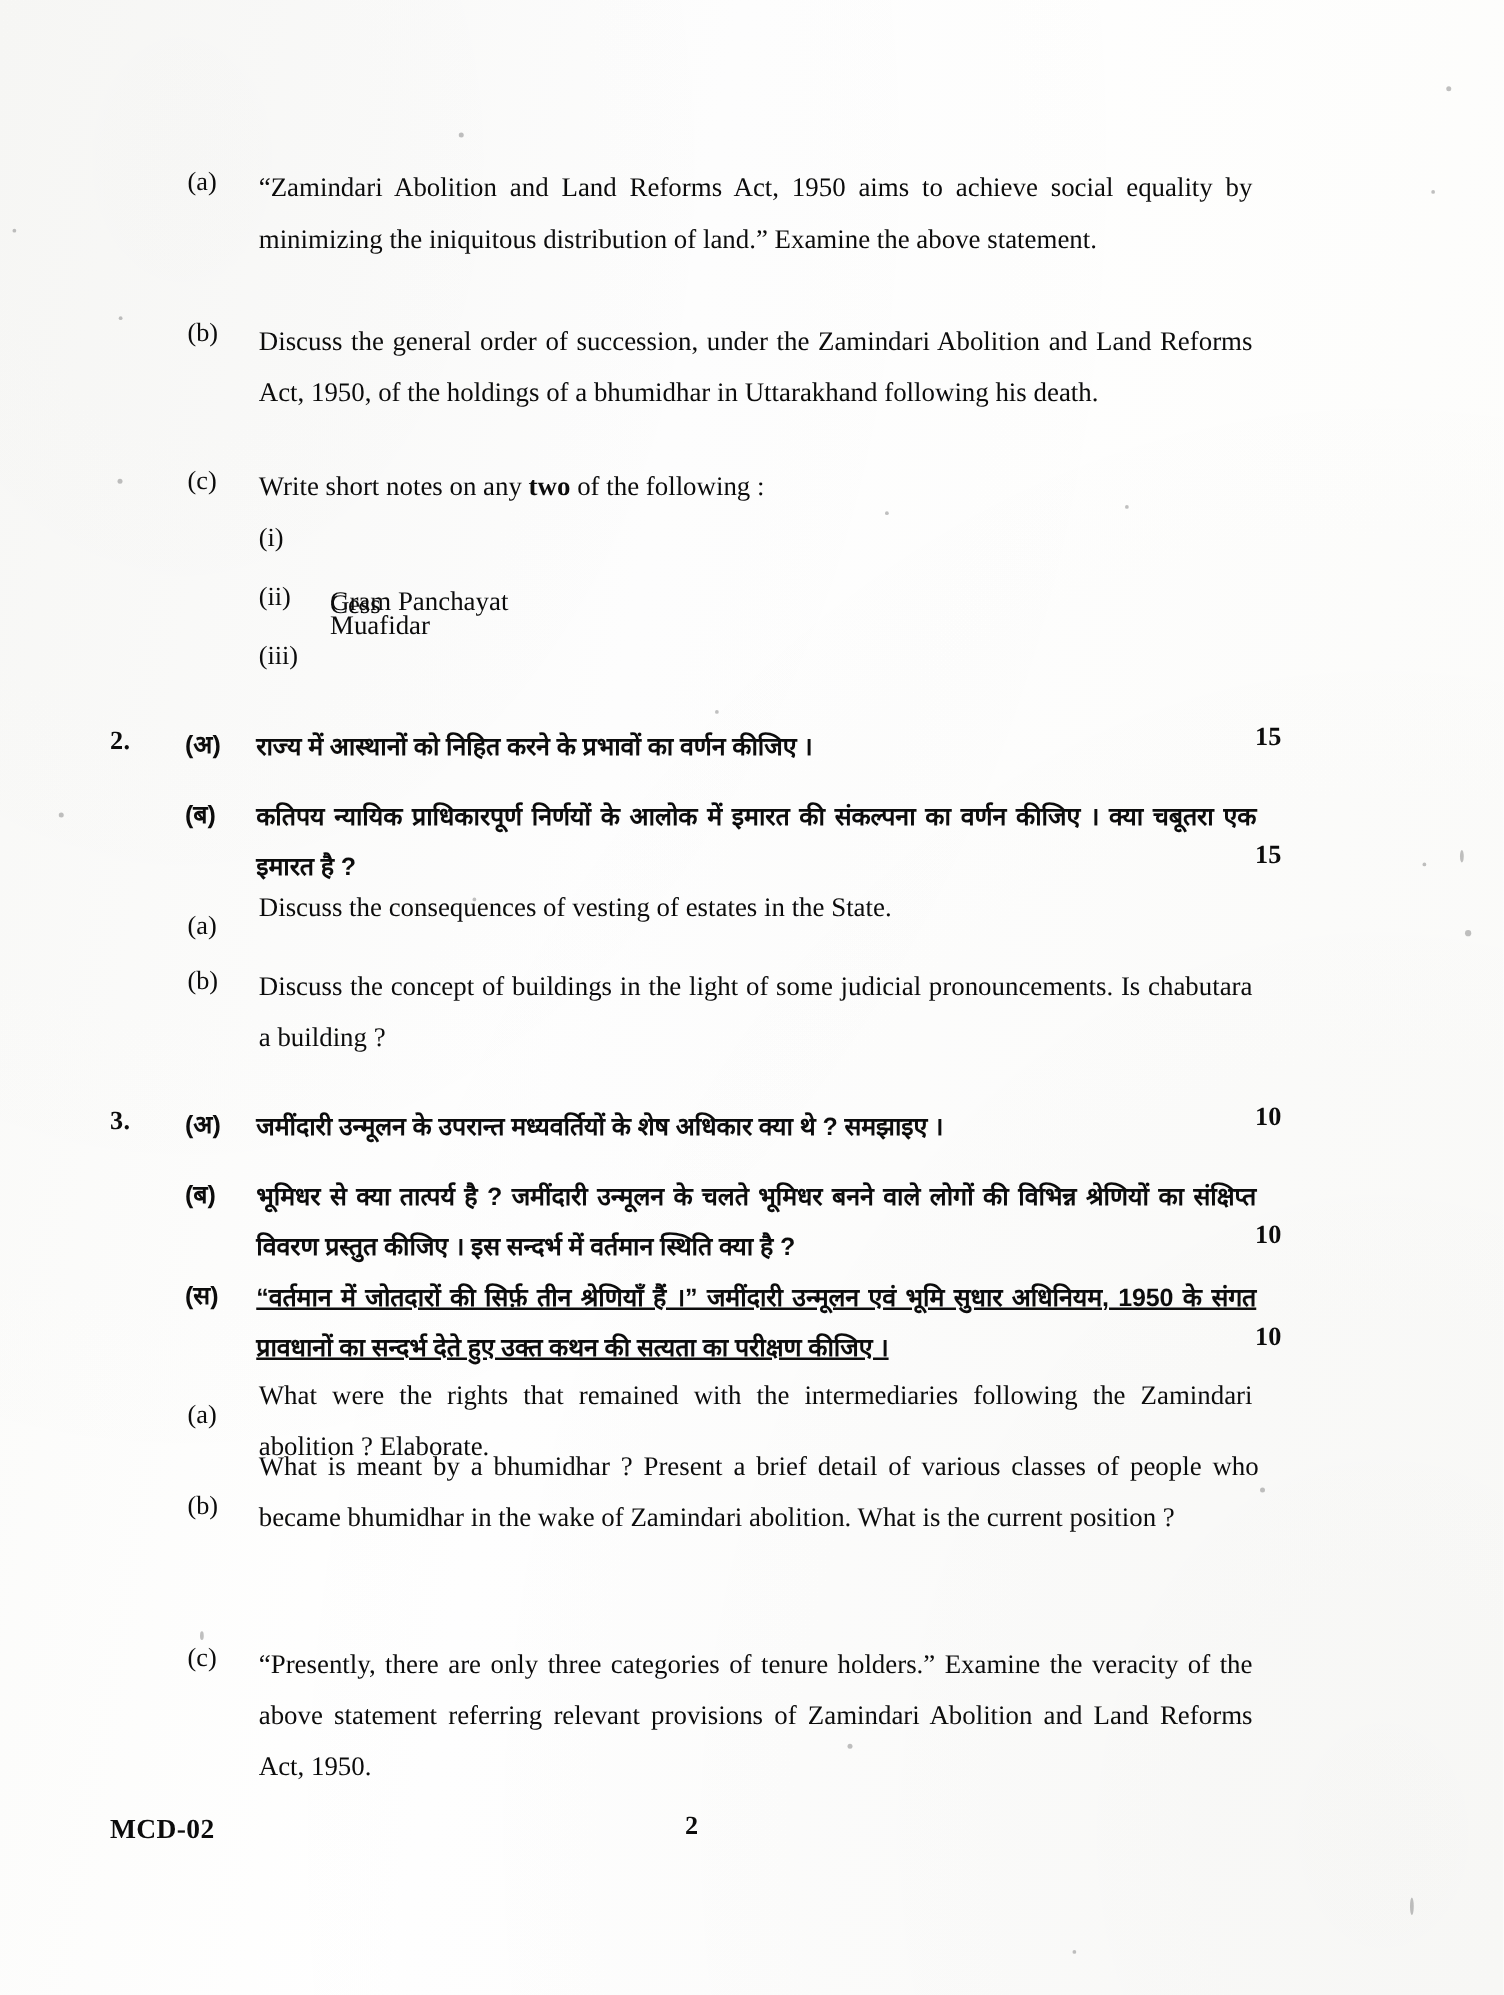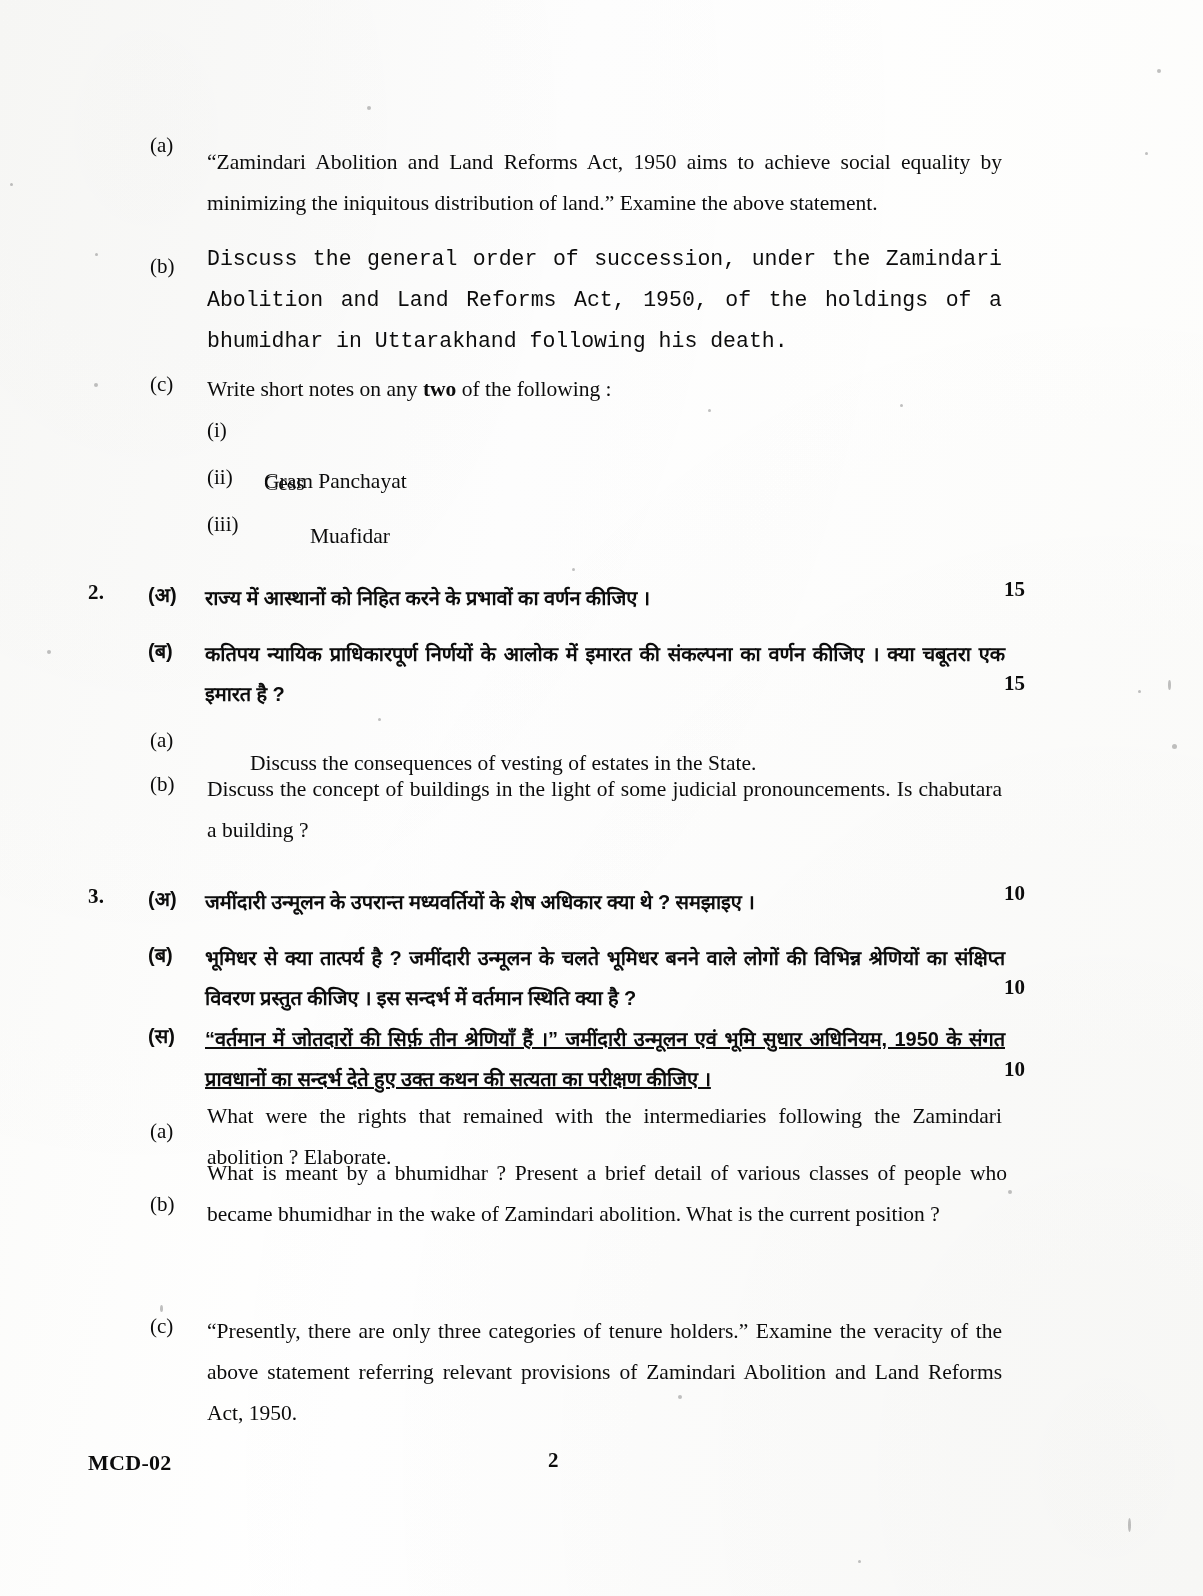--- a/index.html
+++ b/index.html
@@ -128,51 +128,51 @@
   <div class="speck" style="left:378px;top:718px;width:3px;height:3px;"></div>
   <div class="speck" style="left:1008px;top:1190px;width:4px;height:4px;"></div>
   <div class="speck" style="left:678px;top:1395px;width:4px;height:4px;"></div>
   <div class="speck" style="left:1128px;top:1518px;width:3px;height:14px;"></div>
   <div class="speck" style="left:858px;top:1560px;width:3px;height:3px;"></div>
   <div class="speck" style="left:160px;top:1305px;width:3px;height:7px;"></div>
 
   <div class="content">
 
     <div class="qlabel" style="left:150px;top:133px;">(a)</div>
-    <div class="qtext just" style="left:207px;top:142px;width:795px;">“Zamindari Abolition and Land Reforms Act, 1950 aims to achieve social equality by minimizing the iniquitous distribution of land.” Examine the above statement.</div>
+    <div class="qtext just" style="left:207px;top:130px;width:795px;">“Zamindari Abolition and Land Reforms Act, 1950 aims to achieve social equality by minimizing the iniquitous distribution of land.” Examine the above statement.</div>
 
     <div class="qlabel" style="left:150px;top:254px;">(b)</div>
-    <div class="qtext just" style="left:207px;top:239px;width:795px;font-family:Liberation Mono, monospace;">Discuss the general order of succession, under the Zamindari Abolition and Land Reforms Act, 1950, of the holdings of a bhumidhar in Uttarakhand following his death.</div>
+    <div class="qtext just" style="left:207px;top:253px;width:795px;">Discuss the general order of succession, under the Zamindari Abolition and Land Reforms Act, 1950, of the holdings of a bhumidhar in Uttarakhand following his death.</div>
 
     <div class="qlabel" style="left:150px;top:372px;">(c)</div>
     <div class="qtext" style="left:207px;top:369px;width:795px;">
       <span>Write short notes on any </span><span class="bold">two</span><span> of the following :</span>
     </div>
 
     <div class="sub-label" style="left:207px;top:418px;">(i)</div>
     <div class="sub-text" style="left:264px;top:416px;margin-top:45px;">Gram Panchayat</div>
 
     <div class="sub-label" style="left:207px;top:465px;">(ii)</div>
     <div class="sub-text" style="left:264px;top:463px;">Cess</div>
 
     <div class="sub-label" style="left:207px;top:512px;">(iii)</div>
-    <div class="sub-text" style="left:264px;top:516px;margin-left:46px;">Muafidar</div>
+    <div class="sub-text" style="left:264px;top:480px;">Muafidar</div>
 
     <div class="qnum" style="left:88px;top:580px;">2.</div>
 
     <div class="qlabel hindi-label" style="left:148px;top:581px;">(अ)</div>
     <div class="qtext hindi" style="left:205px;top:578px;width:790px;">राज्य में आस्थानों को निहित करने के प्रभावों का वर्णन कीजिए ।</div>
     <div class="marks" style="left:1004px;top:577px;">15</div>
 
     <div class="qlabel hindi-label" style="left:148px;top:637px;">(ब)</div>
     <div class="qtext hindi just" style="left:205px;top:634px;width:800px;">कतिपय न्यायिक प्राधिकारपूर्ण निर्णयों के आलोक में इमारत की संकल्पना का वर्णन कीजिए । क्या चबूतरा एक इमारत है ?</div>
     <div class="marks" style="left:1004px;top:671px;">15</div>
 
     <div class="qlabel" style="left:150px;top:728px;">(a)</div>
-    <div class="qtext" style="left:207px;top:743px;width:795px;margin-left:43px;">Discuss the consequences of vesting of estates in the State.</div>
+    <div class="qtext" style="left:207px;top:706px;width:795px;">Discuss the consequences of vesting of estates in the State.</div>
 
     <div class="qlabel" style="left:150px;top:772px;">(b)</div>
     <div class="qtext just" style="left:207px;top:769px;width:795px;">Discuss the concept of buildings in the light of some judicial pronouncements. Is chabutara a building ?</div>
 
     <div class="qnum" style="left:88px;top:884px;">3.</div>
 
     <div class="qlabel hindi-label" style="left:148px;top:885px;">(अ)</div>
     <div class="qtext hindi" style="left:205px;top:882px;width:790px;">जमींदारी उन्मूलन के उपरान्त मध्यवर्तियों के शेष अधिकार क्या थे ? समझाइए ।</div>
     <div class="marks" style="left:1004px;top:881px;">10</div>
 

